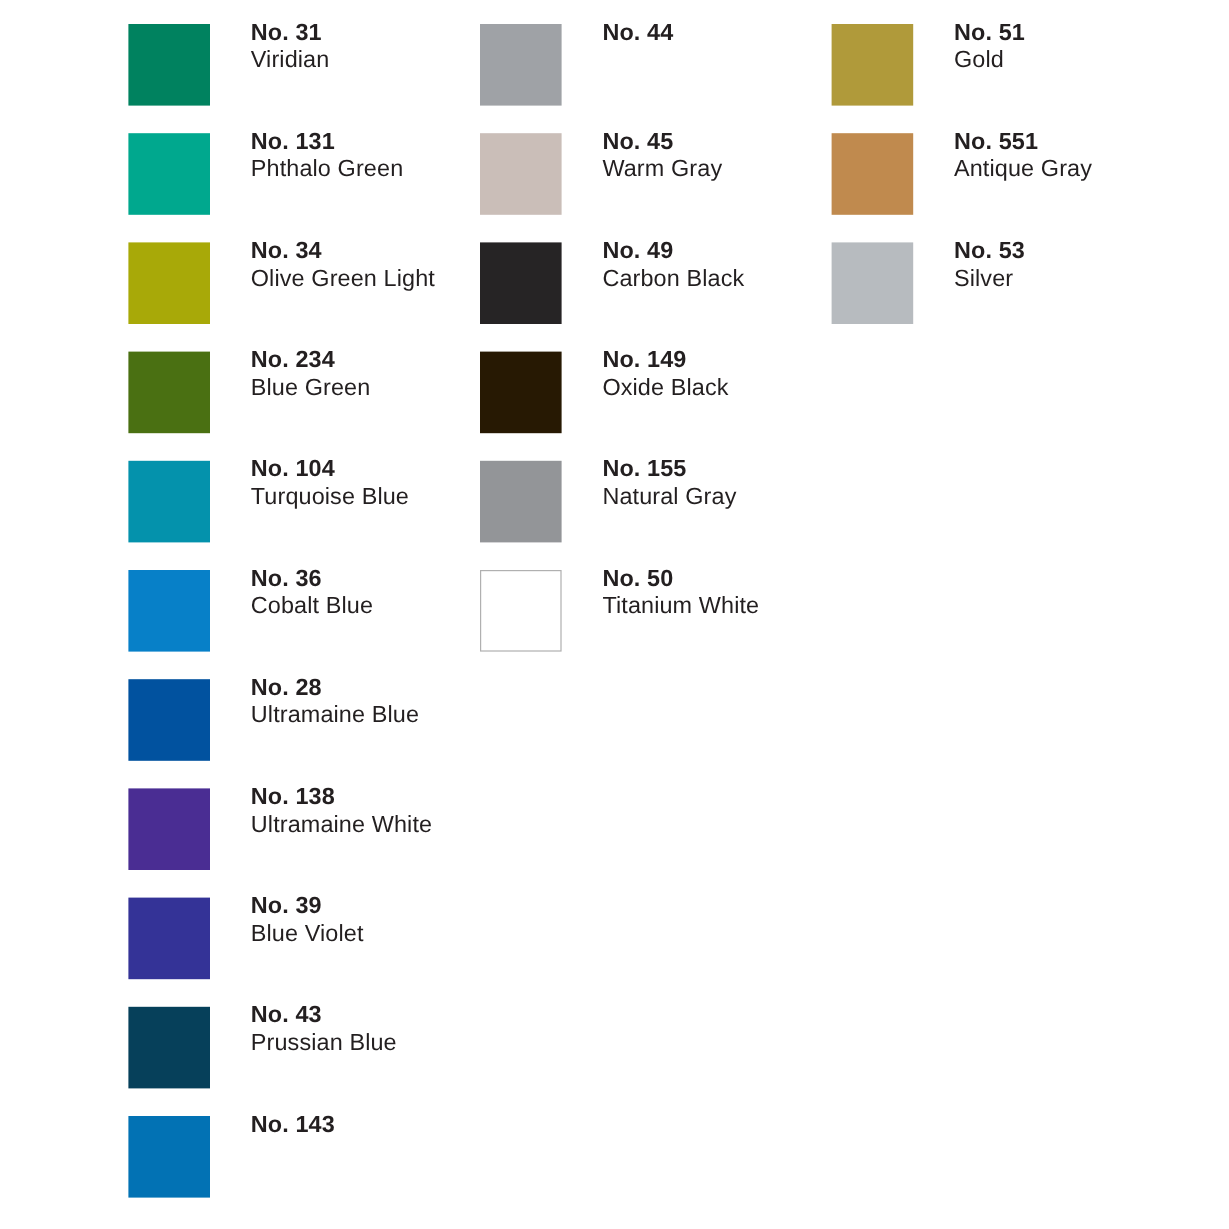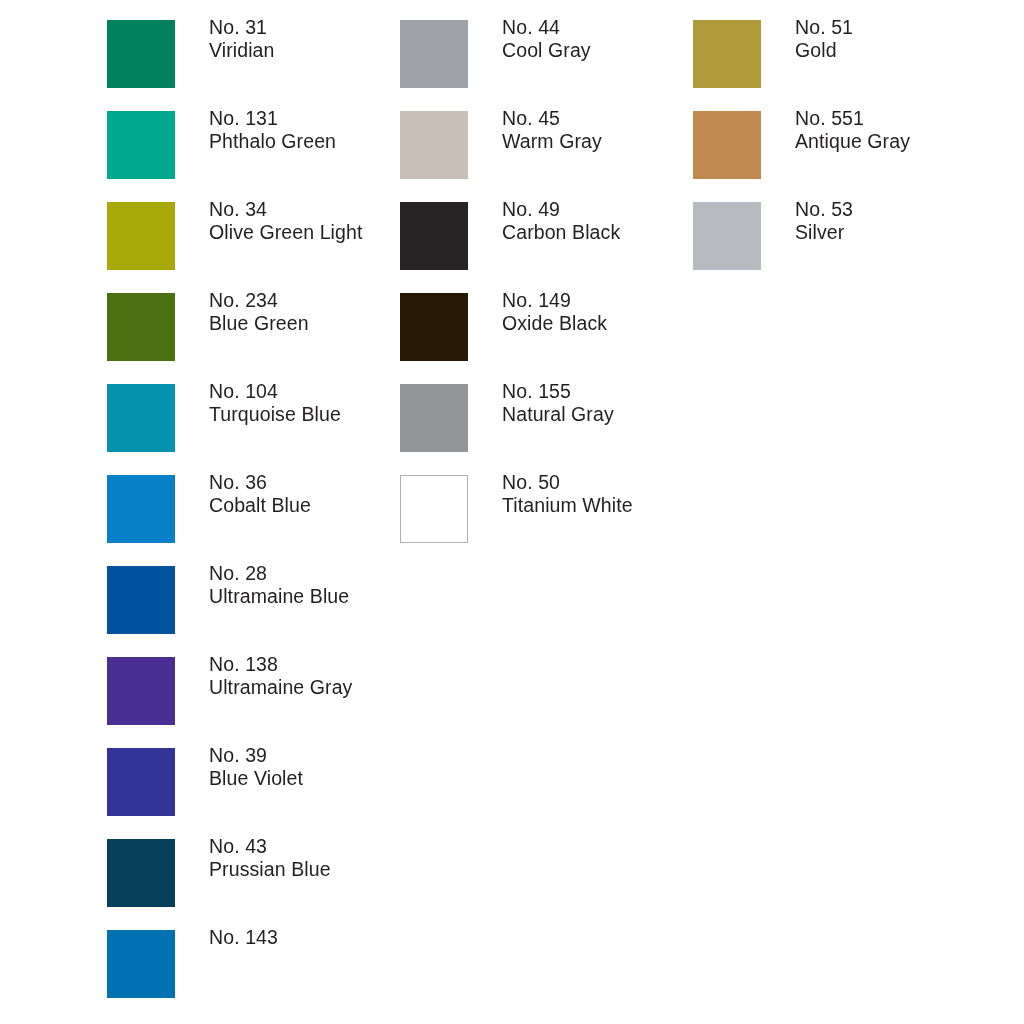--- a/index.html
+++ b/index.html
@@ -50,20 +50,21 @@
     top: -4px;
     width: 195px;
     font-size: 19.5px;
     line-height: 22.5px;
     color: #231f20;
     letter-spacing: 0.1px;
     white-space: pre-line;
   }
   .swatch-code {
     display: block;
+    font-weight: bold;
   }
   .swatch-name {
     display: block;
   }
 </style>
 </head>
 <body style="background: rgb(255, 255, 255);">
 
 <div class="chart">
   <div class="column col-1">
@@ -90,39 +91,39 @@
       <div class="swatch-row">
         <div class="swatch-chip" style="background: rgb(7, 128, 200);"></div>
         <div class="swatch-label"><span class="swatch-code">No. 36</span><span class="swatch-name">Cobalt Blue</span></div>
       </div>
       <div class="swatch-row">
         <div class="swatch-chip" style="background: rgb(1, 82, 159);"></div>
         <div class="swatch-label"><span class="swatch-code">No. 28</span><span class="swatch-name">Ultramaine Blue</span></div>
       </div>
       <div class="swatch-row">
         <div class="swatch-chip" style="background: rgb(74, 45, 147);"></div>
-        <div class="swatch-label"><span class="swatch-code">No. 138</span><span class="swatch-name">Ultramaine Gray</span></div>
+        <div class="swatch-label"><span class="swatch-code">No. 138</span><span class="swatch-name">Ultramaine White</span></div>
       </div>
       <div class="swatch-row">
         <div class="swatch-chip" style="background: rgb(52, 51, 151);"></div>
         <div class="swatch-label"><span class="swatch-code">No. 39</span><span class="swatch-name">Blue Violet</span></div>
       </div>
       <div class="swatch-row">
         <div class="swatch-chip" style="background: rgb(6, 64, 90);"></div>
         <div class="swatch-label"><span class="swatch-code">No. 43</span><span class="swatch-name">Prussian Blue</span></div>
       </div>
       <div class="swatch-row">
         <div class="swatch-chip" style="background: rgb(2, 114, 180);"></div>
         <div class="swatch-label"><span class="swatch-code">No. 143</span></div>
       </div>
     </div>
   <div class="column col-2">
       <div class="swatch-row">
         <div class="swatch-chip" style="background: rgb(159, 162, 166);"></div>
-        <div class="swatch-label"><span class="swatch-code">No. 44</span><span class="swatch-name">Cool Gray</span></div>
+        <div class="swatch-label"><span class="swatch-code">No. 44</span></div>
       </div>
       <div class="swatch-row">
         <div class="swatch-chip" style="background: rgb(202, 190, 184);"></div>
         <div class="swatch-label"><span class="swatch-code">No. 45</span><span class="swatch-name">Warm Gray</span></div>
       </div>
       <div class="swatch-row">
         <div class="swatch-chip" style="background: rgb(38, 36, 37);"></div>
         <div class="swatch-label"><span class="swatch-code">No. 49</span><span class="swatch-name">Carbon Black</span></div>
       </div>
       <div class="swatch-row">

